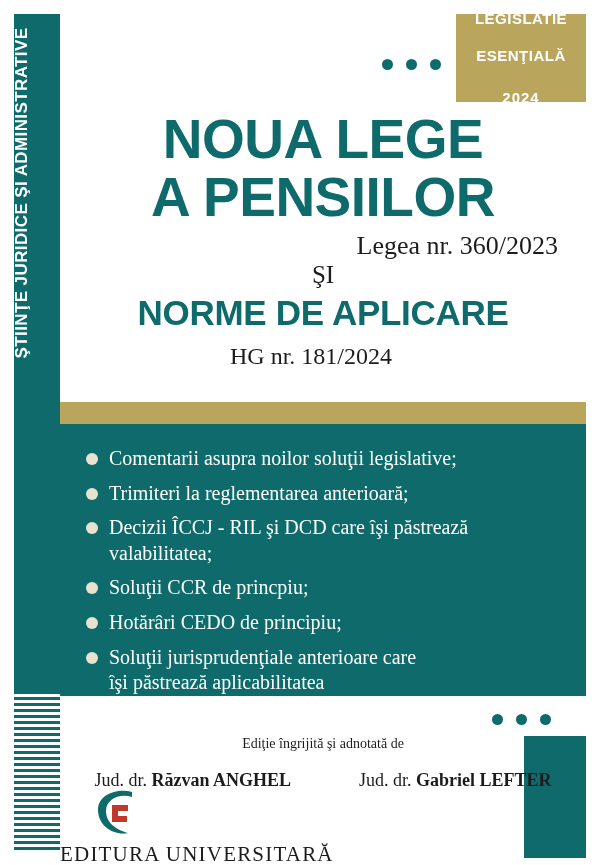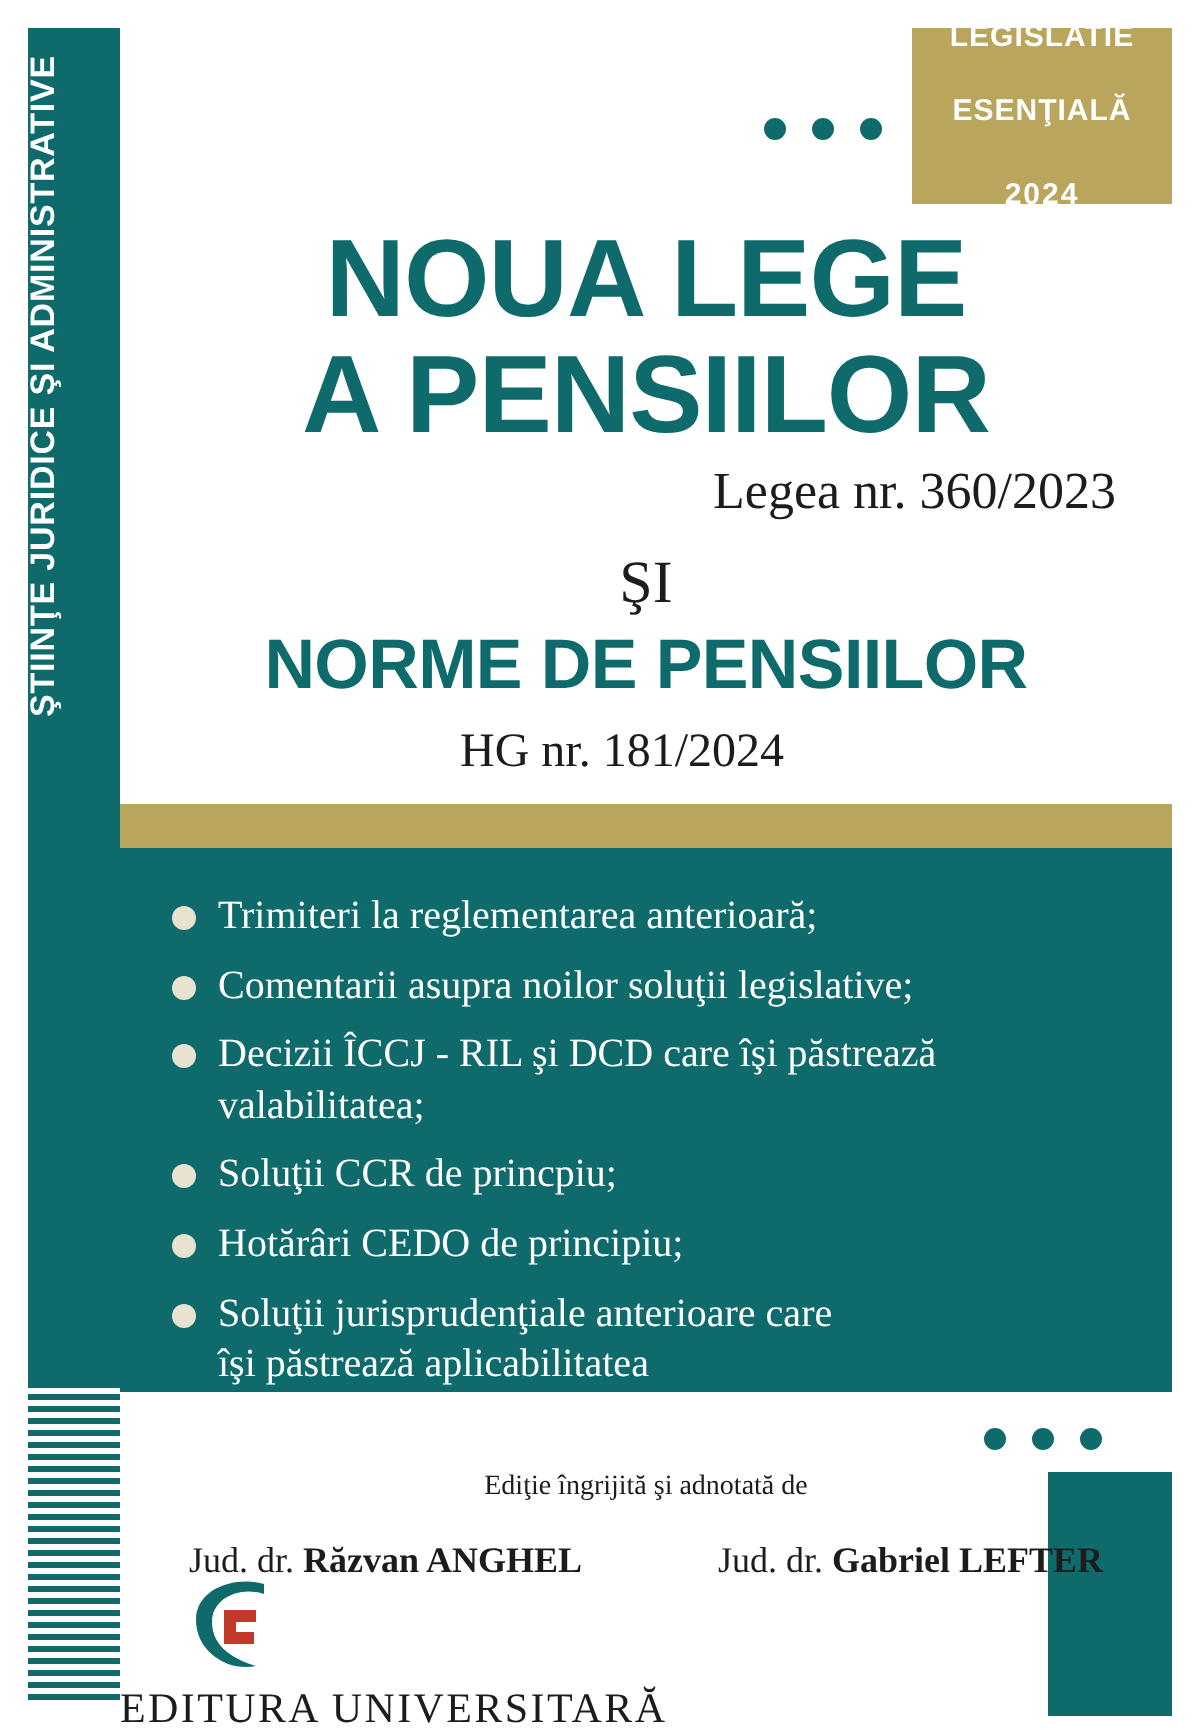--- a/index.html
+++ b/index.html
@@ -132,22 +132,21 @@
     font-family: "Liberation Serif", serif;
     font-size: 26px;
     margin-top: 4px;
     margin-right: 4px;
     text-align: right;
     padding-right: 24px;
   }
   .si {
     color: #1c1c1c;
     font-family: "Liberation Serif", serif;
-    font-size: 30px;
-    margin-top: 14px;
+    font-size: 25px;
   }
   .sub-title {
     color: #0f6b6b;
     font-family: "Liberation Sans", sans-serif;
     font-weight: bold;
     font-size: 35px;
     margin-top: 4px;
     letter-spacing: -0.3px;
   }
   .hg-ref {
@@ -282,34 +281,34 @@
       <span class="dot"></span>
       <span class="dot"></span>
       <span class="dot"></span>
     </div>
 
     <div class="title-block">
       <div class="main-title">NOUA LEGE</div>
       <div class="main-title">A PENSIILOR</div>
       <div class="law-ref">Legea nr. 360/2023</div>
       <div class="si">ŞI</div>
-      <div class="sub-title">NORME DE PENSIILOR</div>
+      <div class="sub-title">NORME DE APLICARE</div>
       <div class="hg-ref">HG nr. 181/2024</div>
     </div>
 
     <div class="gold-bar"></div>
 
     <div class="bullets-panel">
       <div class="bullet">
         <span class="bdot"></span>
+        <span class="btext">Comentarii asupra noilor soluţii legislative;</span>
+      </div>
+      <div class="bullet">
+        <span class="bdot"></span>
         <span class="btext">Trimiteri la reglementarea anterioară;</span>
-      </div>
-      <div class="bullet">
-        <span class="bdot"></span>
-        <span class="btext">Comentarii asupra noilor soluţii legislative;</span>
       </div>
       <div class="bullet">
         <span class="bdot"></span>
         <span class="btext">Decizii ÎCCJ - RIL şi DCD care îşi păstrează
     valabilitatea;</span>
       </div>
       <div class="bullet">
         <span class="bdot"></span>
         <span class="btext">Soluţii CCR de princpiu;</span>
       </div>

